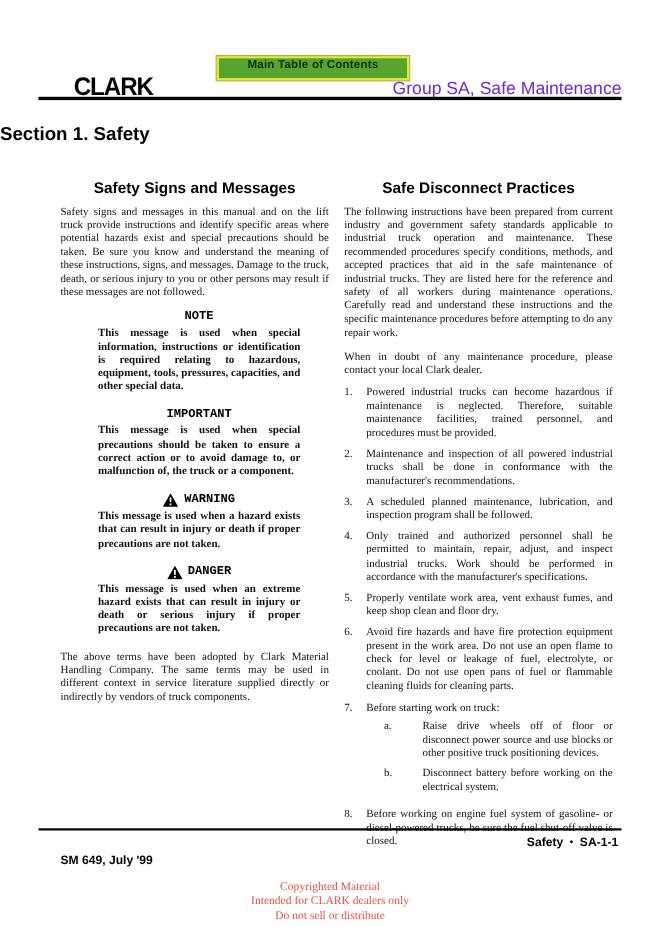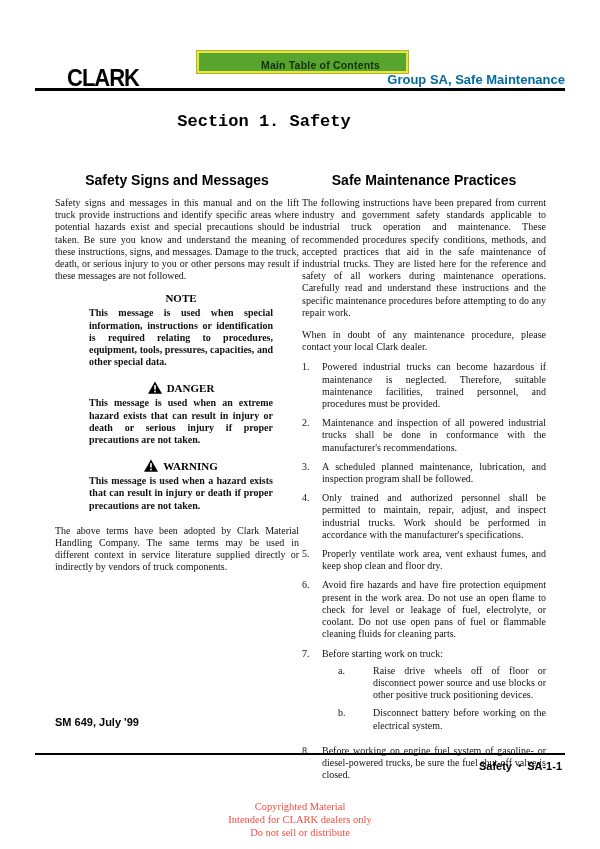--- a/index.html
+++ b/index.html
@@ -1,55 +1,55 @@
 <!DOCTYPE html>
 <html><head>
 <meta charset="utf-8">
 <style>
   html,body{margin:0;padding:0;background:#ffffff;}
   .page{position:relative;width:600px;height:849px;background:#ffffff;overflow:hidden;
         font-family:"Liberation Serif", serif;color:#111;}
   
   .toc-btn{position:absolute;left:197px;top:51px;width:171px;height:18px;
            background:#57a52e;border:2px solid #e8e63c;outline:1px solid #b7b32a;
-           display:flex;align-items:flex-end;justify-content:center;cursor:pointer;padding-left:36px;}
+           display:flex;align-items:flex-start;justify-content:center;cursor:pointer;}
   .toc-btn span{font-family:"Liberation Sans", sans-serif;font-weight:bold;font-size:10.5px;color:#12300a;letter-spacing:.2px;}
   .clark-logo{position:absolute;left:67px;top:66px;font-family:"Liberation Sans", sans-serif;
               font-weight:900;font-size:22px;letter-spacing:-1px;color:#000;transform:scaleY(1.05);}
   .group-title{position:absolute;right:35px;top:72px;font-family:"Liberation Sans", sans-serif;
-               font-weight:bold;font-size:13px;color:#0369a1;}
+               font-weight:normal;font-size:16px;color:#6d28d9;}
   .header-rule{position:absolute;left:35px;top:88px;width:530px;height:3px;background:#000;}
-  .page-title{position:absolute;left:0;top:112px;width:528px;text-align:center;
-              font-family:Liberation Mono, monospace;font-weight:bold;font-size:17px;color:#000;}
+  .page-title{position:absolute;left:0;top:112px;width:528px;
+              font-family:Liberation Sans, sans-serif;font-weight:bold;font-size:17px;color:#000;}
   
-  .cols{position:absolute;left:55px;top:172px;width:502px;display:flex;gap:3px;}
+  .cols{position:absolute;left:55px;top:162px;width:502px;display:flex;gap:14px;}
   .col{width:244px;}
   .col.right{width:244px;}
   .col-heading{font-family:"Liberation Sans", sans-serif;font-weight:bold;font-size:14px;
                text-align:center;margin:0 0 9px 0;color:#000;}
   p.body{font-size:10px;line-height:12.2px;text-align:justify;margin:0 0 10px 0;}
   
   .notice{margin:3px 26px 13px 34px;}
-  .notice-head{display:flex;align-items:center;justify-content:center;gap:5px;
-               font-family:Liberation Serif, serif;font-weight:bold;font-size:11px;
+  .notice-head{display:flex;align-items:flex-start;justify-content:center;gap:5px;
+               font-family:Liberation Mono, monospace;font-weight:bold;font-size:11px;
                margin-bottom:3px;color:#000;}
   .notice-text{font-size:10px;line-height:12.2px;font-weight:bold;text-align:justify;}
   .tri{display:inline-block;width:14px;height:13px;}
   
   .olist{margin-top:2px;}
   .oitem{display:flex;margin-bottom:7px;}
   .onum{width:13px;flex:0 0 13px;font-size:10px;line-height:12.2px;margin-right:7px;text-align:left;}
   .otext{flex:1;font-size:10px;line-height:12.2px;text-align:justify;}
   .sublist{margin-top:5px;}
   .subitem{display:flex;margin-bottom:6px;}
   .subnum{width:12px;flex:0 0 12px;font-size:10px;line-height:12.2px;margin-left:16px;margin-right:7px;}
   .subtext{flex:1;font-size:10px;line-height:12.2px;text-align:justify;margin-left:16px;}
   
   .footer-rule{position:absolute;left:35px;top:753px;width:530px;height:2px;background:#000;}
-  .footer-left{position:absolute;left:55px;top:716px;font-family:"Liberation Sans", sans-serif;
+  .footer-left{position:absolute;left:55px;top:776px;font-family:"Liberation Sans", sans-serif;
                font-weight:bold;font-size:11px;color:#000;text-align:right;}
   .footer-right{position:absolute;right:38px;top:760px;font-family:"Liberation Sans", sans-serif;
                 font-weight:bold;font-size:11px;color:#000;}
   .footer-right .sep{margin:0 6px;font-size:9px;vertical-align:1px;}
   .footer-center{position:absolute;left:0;top:800px;width:600px;text-align:center;
                  font-size:10.5px;line-height:13px;color:#ee4f42;}
 </style>
 </head>
 <body>
 
@@ -67,58 +67,64 @@
   <div class="cols">
 
     <div class="col">
       <h2 class="col-heading">Safety Signs and Messages</h2>
       <p class="body">Safety signs and messages in this manual and on the lift truck provide instructions and identify specific areas where potential hazards exist and special precautions should be taken. Be sure you know and understand the meaning of these instructions, signs, and messages. Damage to the truck, death, or serious injury to you or other persons may result if these messages are not followed.</p>
 
       <div class="notice">
         <div class="notice-head">
           <span>NOTE</span>
         </div>
-        <div class="notice-text">This message is used when special information, instructions or identification is required relating to procedures, equipment, tools, pressures, capacities, and other special data.</div>
+        <div class="notice-text">This message is used when special information, instructions or identification is required relating to hazardous, equipment, tools, pressures, capacities, and other special data.</div>
+      </div>
+
+      <div class="notice">
+        <div class="notice-head">
+          <span>IMPORTANT</span>
+        </div>
+        <div class="notice-text">This message is used when special precautions should be taken to ensure a correct action or to avoid damage to, or malfunction of, the truck or a component.</div>
       </div>
 
 
+      <div class="notice">
+        <div class="notice-head">
+          <span class="tri">
+            <svg viewBox="0 0 24 21" width="14" height="13">
+                <path d="M12 0 L24 21 L0 21 Z" fill="#000"></path>
+                <rect x="10.6" y="6.5" width="2.8" height="7.5" fill="#fff"></rect>
+                <rect x="10.6" y="16" width="2.8" height="2.8" fill="#fff"></rect>
+              </svg>
+          </span>
+          <span>WARNING</span>
+        </div>
+        <div class="notice-text">This message is used when a hazard exists that can result in injury or death if proper precautions are not taken.</div>
+      </div>
 
       <div class="notice">
         <div class="notice-head">
           <span class="tri">
             <svg viewBox="0 0 24 21" width="14" height="13">
                 <path d="M12 0 L24 21 L0 21 Z" fill="#000"></path>
                 <rect x="10.6" y="6.5" width="2.8" height="7.5" fill="#fff"></rect>
                 <rect x="10.6" y="16" width="2.8" height="2.8" fill="#fff"></rect>
               </svg>
           </span>
           <span>DANGER</span>
         </div>
         <div class="notice-text">This message is used when an extreme hazard exists that can result in injury or death or serious injury if proper precautions are not taken.</div>
       </div>
 
-      <div class="notice">
-        <div class="notice-head">
-          <span class="tri">
-            <svg viewBox="0 0 24 21" width="14" height="13">
-                <path d="M12 0 L24 21 L0 21 Z" fill="#000"></path>
-                <rect x="10.6" y="6.5" width="2.8" height="7.5" fill="#fff"></rect>
-                <rect x="10.6" y="16" width="2.8" height="2.8" fill="#fff"></rect>
-              </svg>
-          </span>
-          <span>WARNING</span>
-        </div>
-        <div class="notice-text">This message is used when a hazard exists that can result in injury or death if proper precautions are not taken.</div>
-      </div>
-
       <p class="body" style="margin-top:6px">The above terms have been adopted by Clark Material Handling Company. The same terms may be used in different context in service literature supplied directly or indirectly by vendors of truck components.</p>
     </div>
 
     <div class="col right">
-      <h2 class="col-heading">Safe Maintenance Practices</h2>
+      <h2 class="col-heading">Safe Disconnect Practices</h2>
       <p class="body">The following instructions have been prepared from current industry and government safety standards applicable to industrial truck operation and maintenance. These recommended procedures specify conditions, methods, and accepted practices that aid in the safe maintenance of industrial trucks. They are listed here for the reference and safety of all workers during maintenance operations. Carefully read and understand these instructions and the specific maintenance procedures before attempting to do any repair work.</p>
       <p class="body" style="margin-bottom:8px">When in doubt of any maintenance procedure, please contact your local Clark dealer.</p>
 
       <div class="olist">
 
         <div class="oitem">
           <span class="onum">1.</span>
           <div class="otext">Powered industrial trucks can become hazardous if maintenance is neglected. Therefore, suitable maintenance facilities, trained personnel, and procedures must be provided.</div>
         </div>
 

